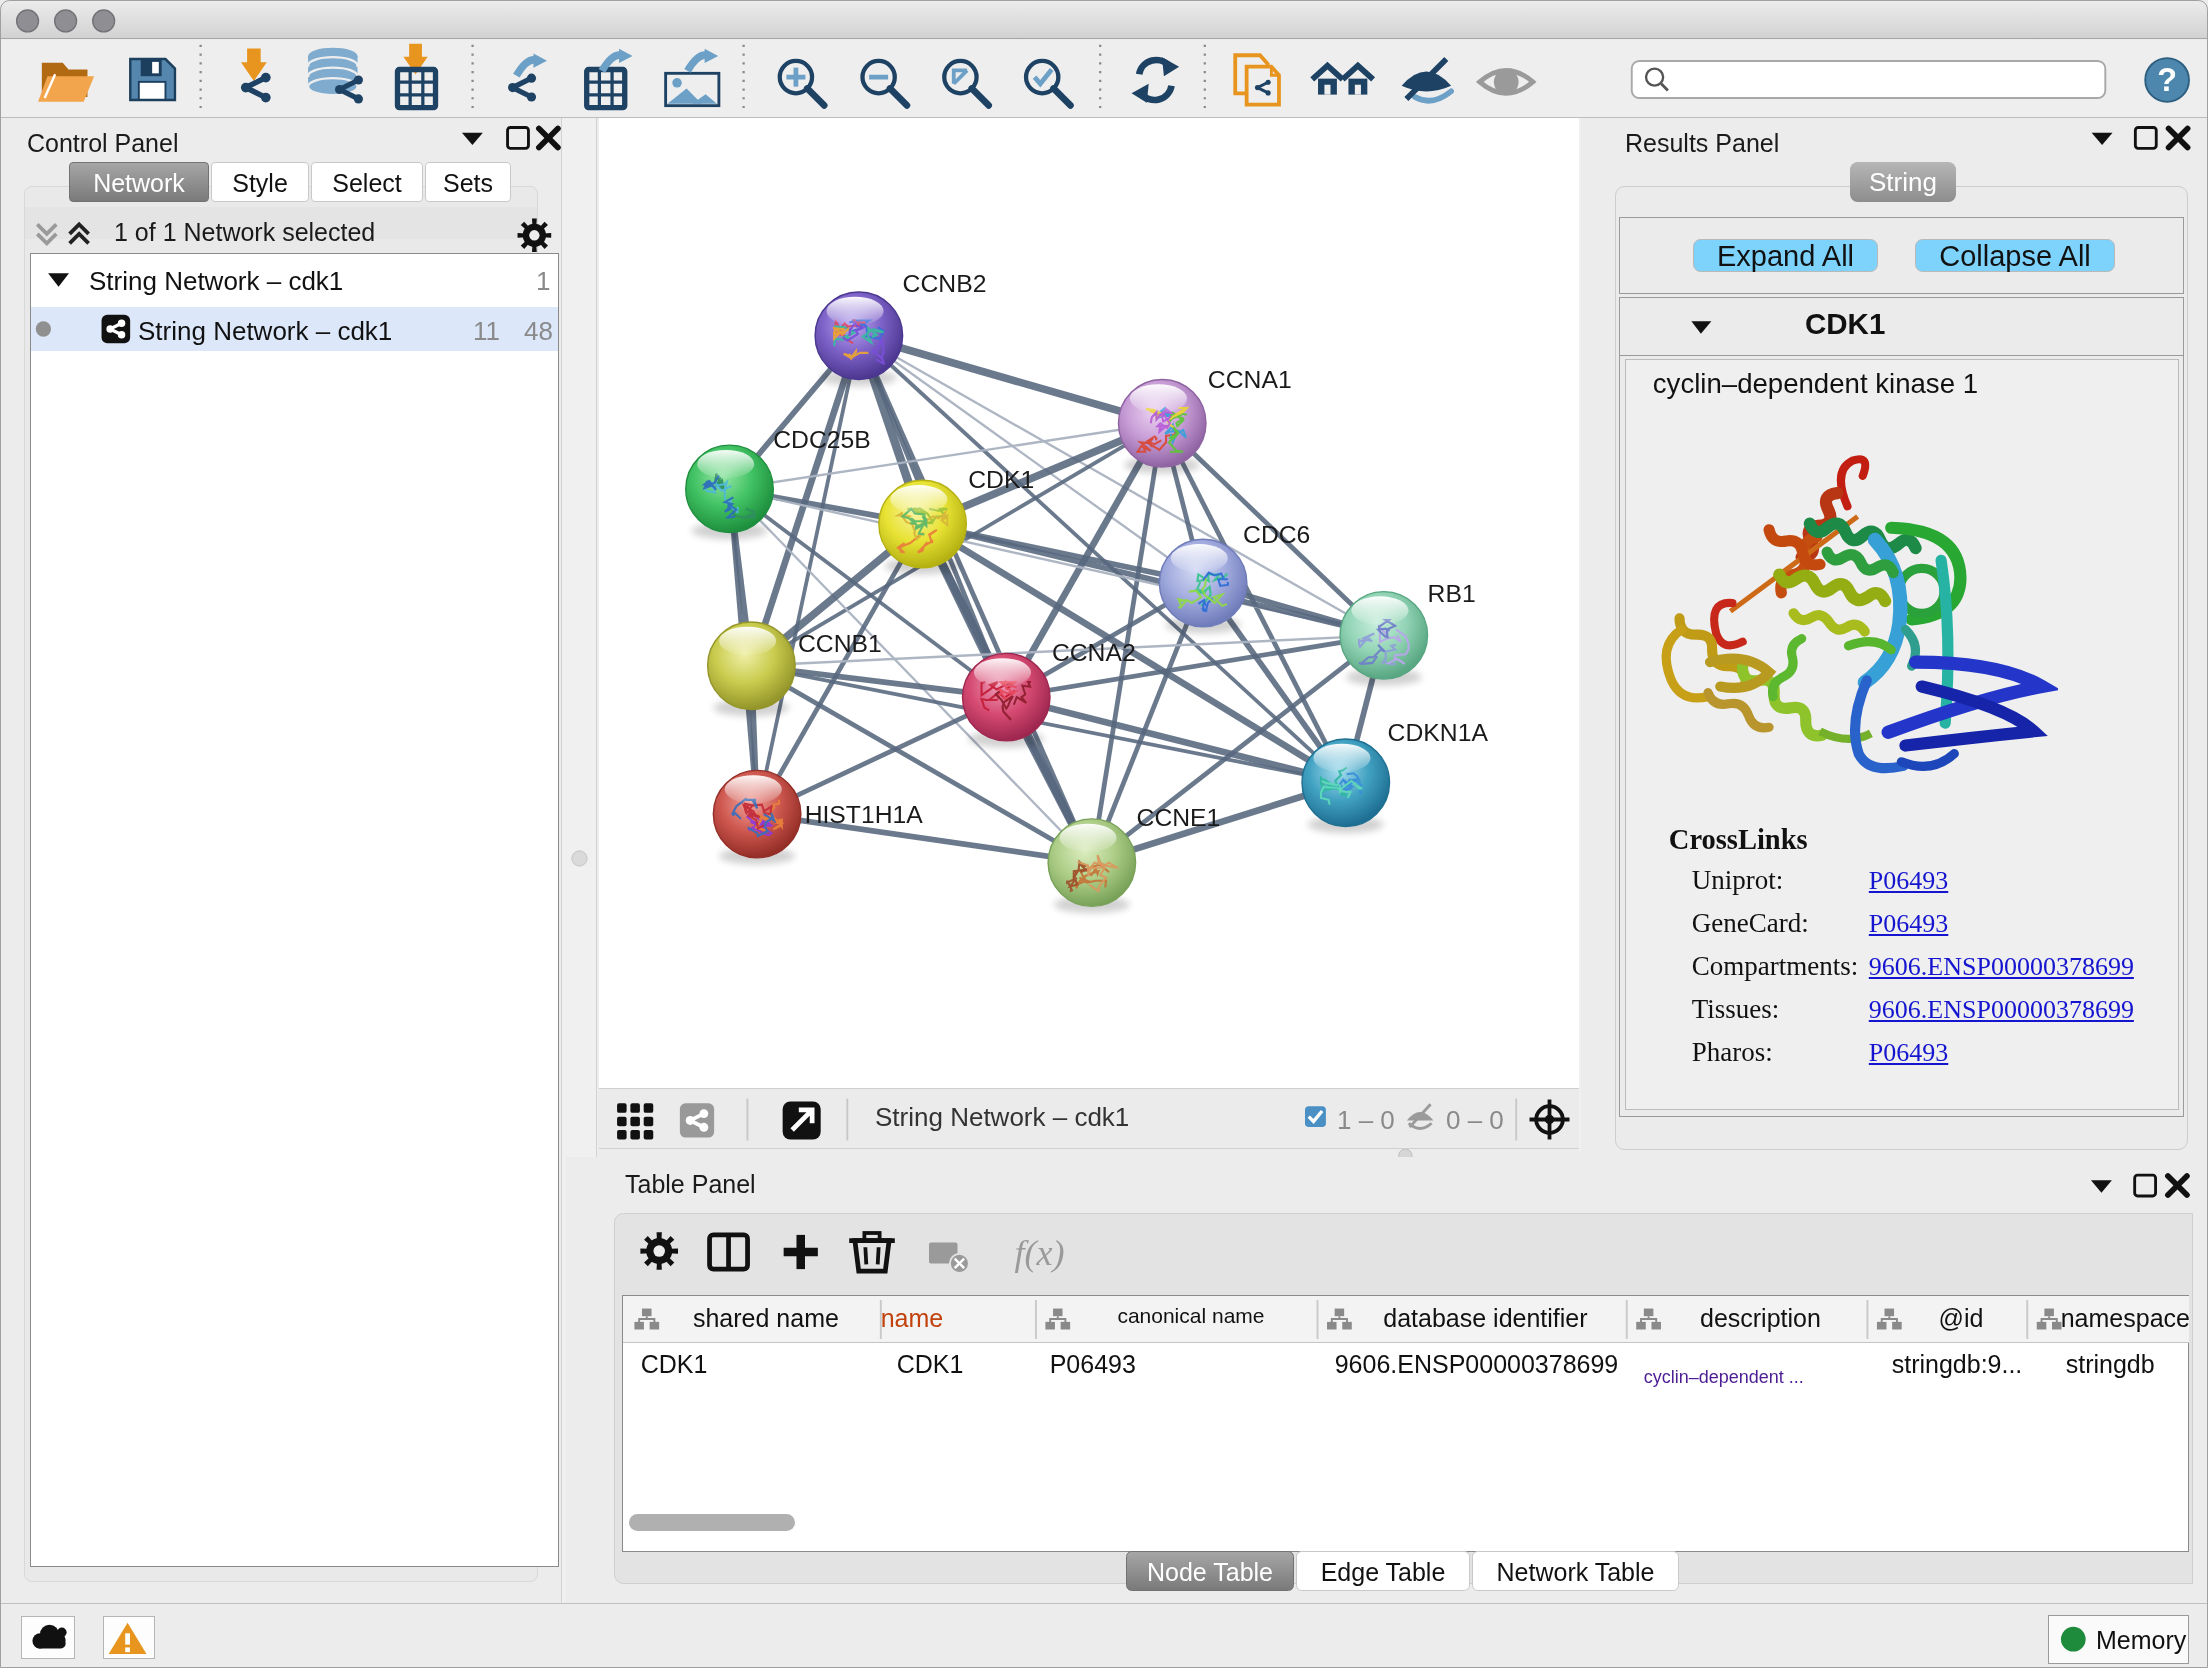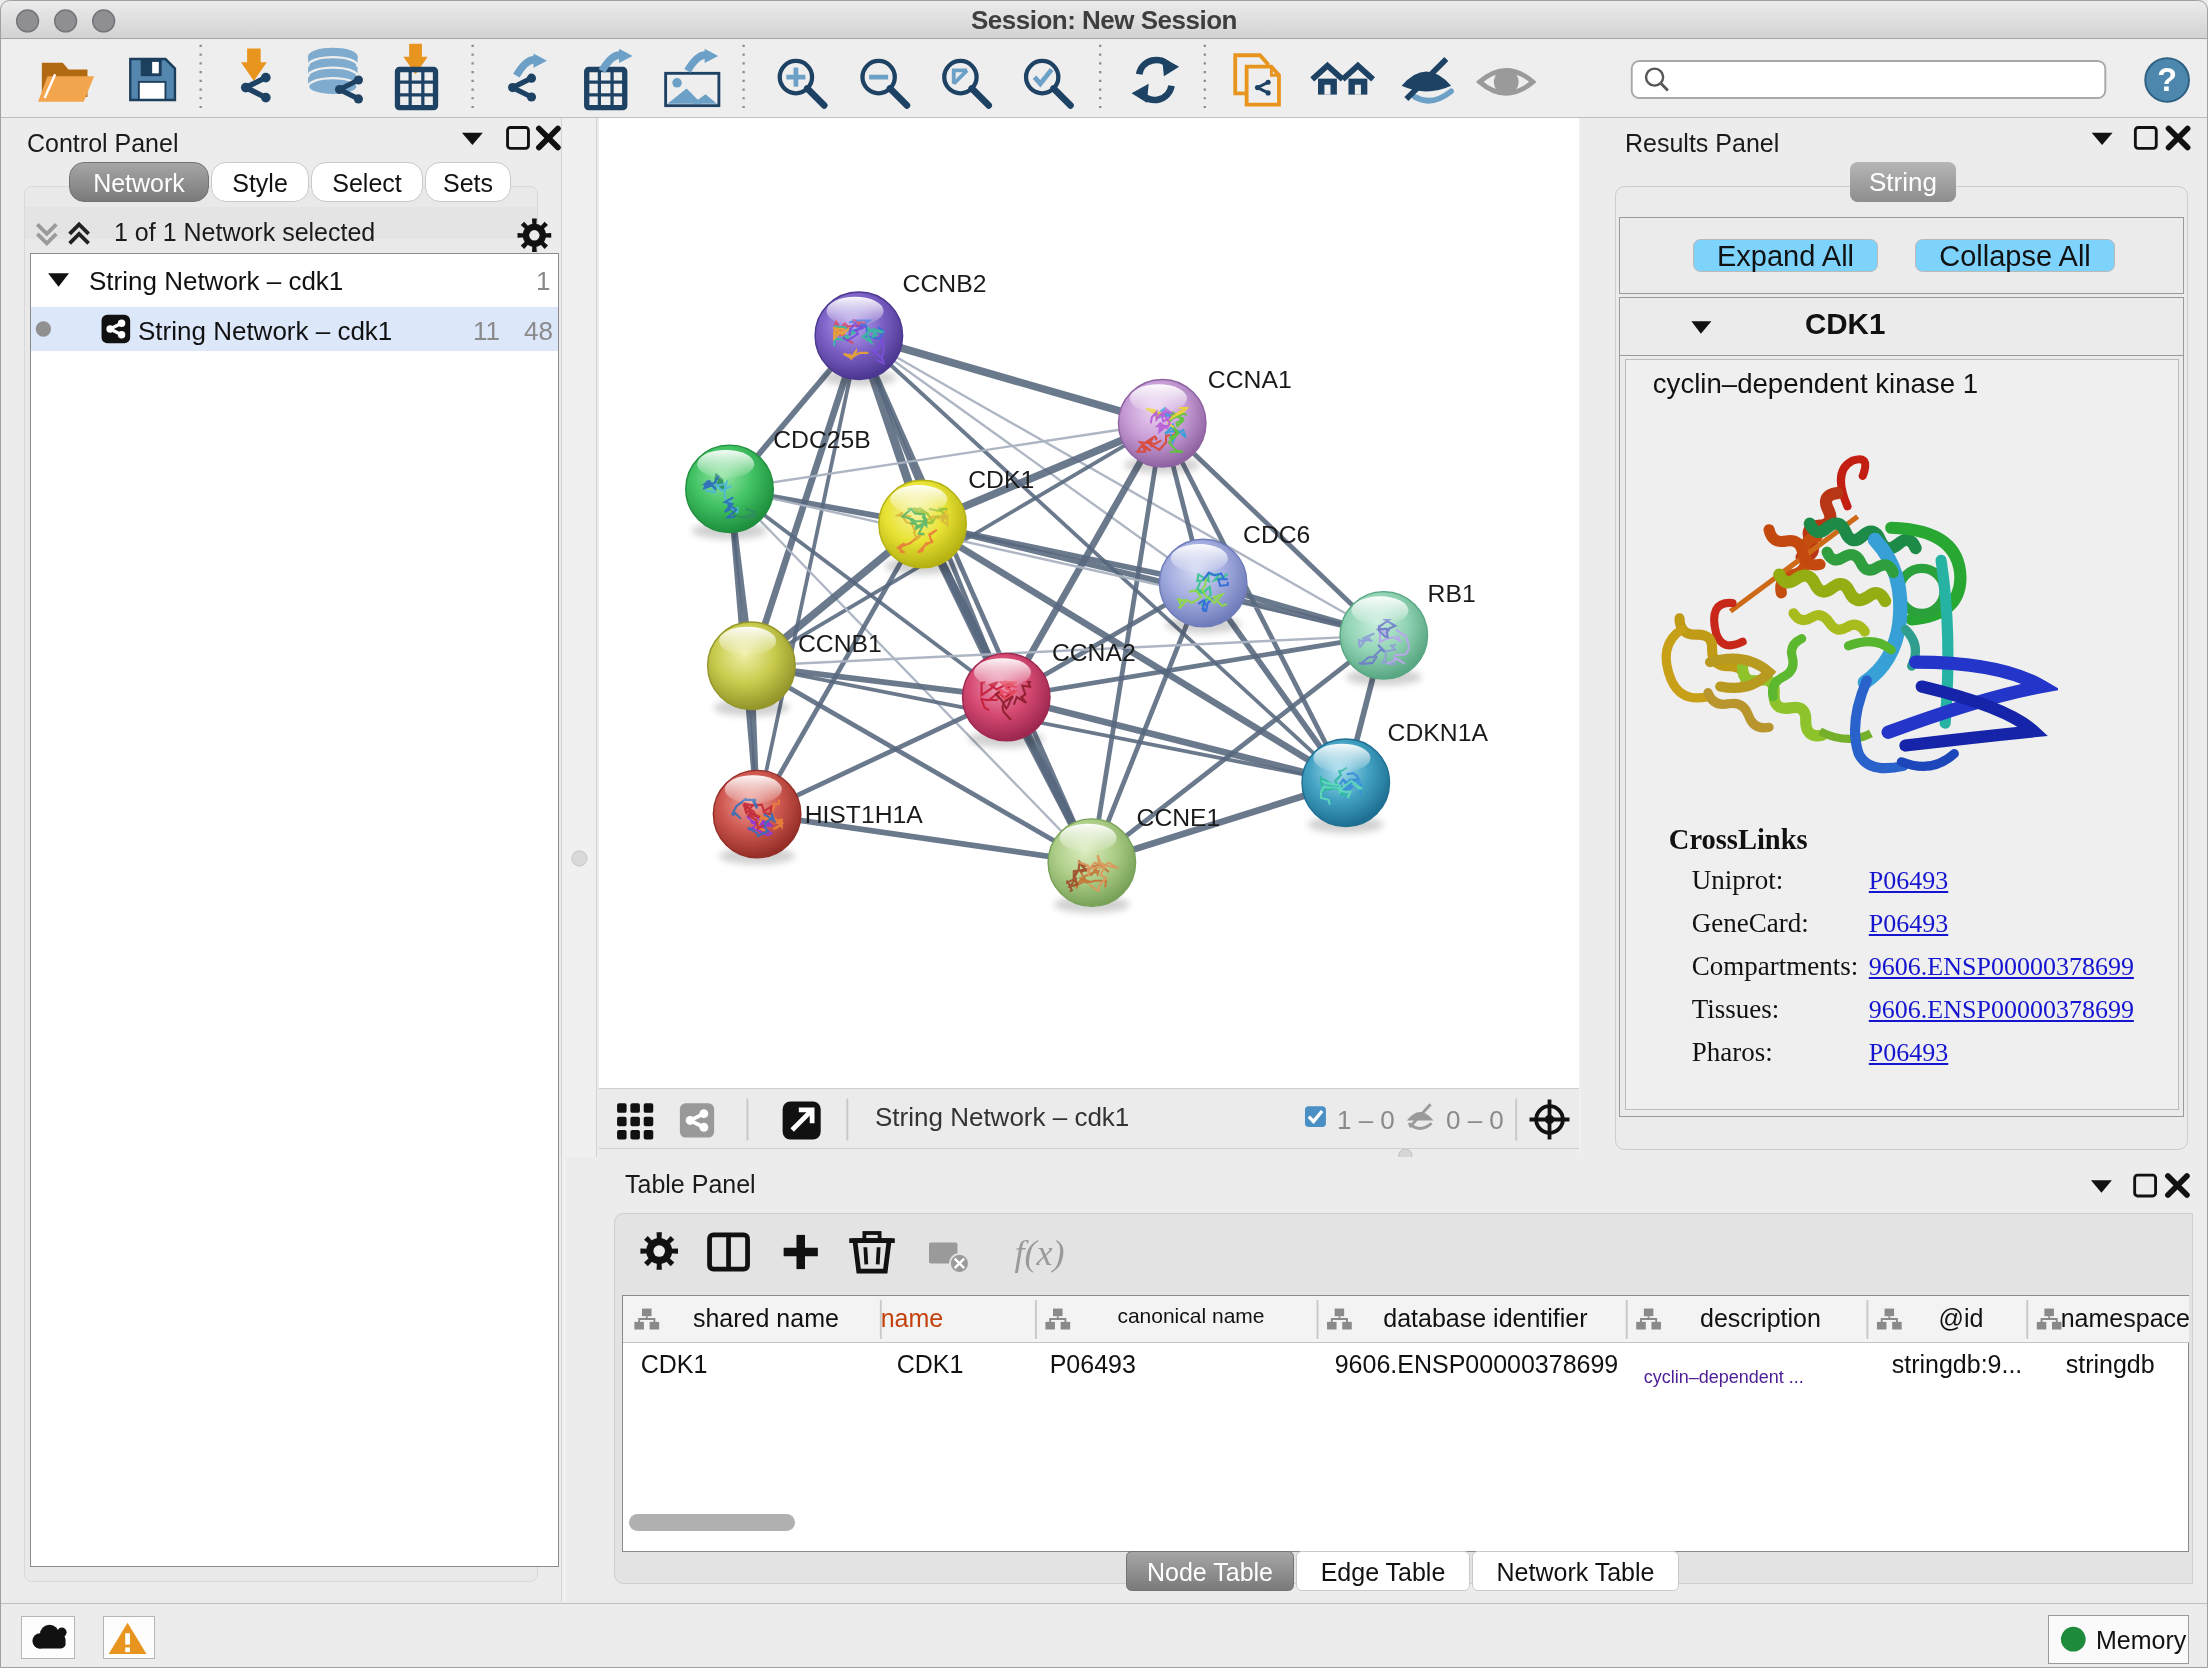--- a/index.html
+++ b/index.html
@@ -1,28 +1,27 @@
 <!DOCTYPE html>
 <html style="font-size:15px"><head><meta charset="utf-8"><style>
 *{margin:0;padding:0;box-sizing:border-box}
 body{width:2208px;height:1668px;font-family:"Liberation Sans",sans-serif;background:#ececec;position:relative;overflow:hidden}
 .abs{position:absolute}
 .hdr{font-size:25px;color:#1a1a1a}
-.tab{position:absolute;height:40px;line-height:40px;text-align:center;font-size:25px;border-radius:15px;background:#fff;border:1px solid #c9c9c9;color:#111}
+.tab{position:absolute;height:40px;line-height:40px;text-align:center;font-size:25px;border-radius:4px;background:#fff;border:1px solid #c9c9c9;color:#111}
 .tabsel{background:linear-gradient(#a6a6a6,#7a7a7a);color:#fff;border:1px solid #737373}
 .btn{position:absolute;background:#7dd3fc;border:1.9px solid #b9b9b9;border-radius:7.6px;font-size:29px;color:#111;text-align:center}
 </style></head><body>
 
 <div class="abs" style="left:0;top:0;width:2208px;height:39px;background:linear-gradient(#ececec,#d2d2d2);border-bottom:1px solid #a5a5a5;border-radius:9.5px 9.5px 0 0">
 <svg width="2208" height="39" style="position:absolute;left:0;top:0" viewBox="0 0 2322 41">
 <circle cx="29" cy="22" r="11.5" fill="#8e8e93" stroke="#737378" stroke-width="1.5"></circle>
 <circle cx="69" cy="22" r="11.5" fill="#8e8e93" stroke="#737378" stroke-width="1.5"></circle>
 <circle cx="109" cy="22" r="11.5" fill="#8e8e93" stroke="#737378" stroke-width="1.5"></circle>
 </svg>
-<div class="abs" style="left:0;top:4.8px;width:2208px;text-align:center;font-size:26px;font-weight:bold;color:#3e3e3e;letter-spacing:-0.5px">Session: New Session</div>
 </div>
 
 <div class="abs" style="left:0;top:40px;width:2208px;height:78px;background:#eeeeee;border-bottom:1.9px solid #bdbdbd">
 <svg width="2208" height="79" style="position:absolute;left:0;top:0" viewBox="0 0 2322 83">
       <g transform="translate(0,-42)">
         <path d="M44 66 L66 66 L72 73 L92 73 L92 102 L44 102 Z" fill="#b26a12"></path>
         <path d="M50 80 L99 80 L88 107 L40 107 Z" fill="#f2a54d"></path>
         <path d="M47 103 L58 78" stroke="#fff" stroke-width="2.5"></path>
         <path d="M137 62 L174 62 L184 72 L184 105 L137 105 Z" fill="#5587ae"></path>
         <rect x="148" y="62" width="22" height="18" fill="#1d3f5e"></rect>

